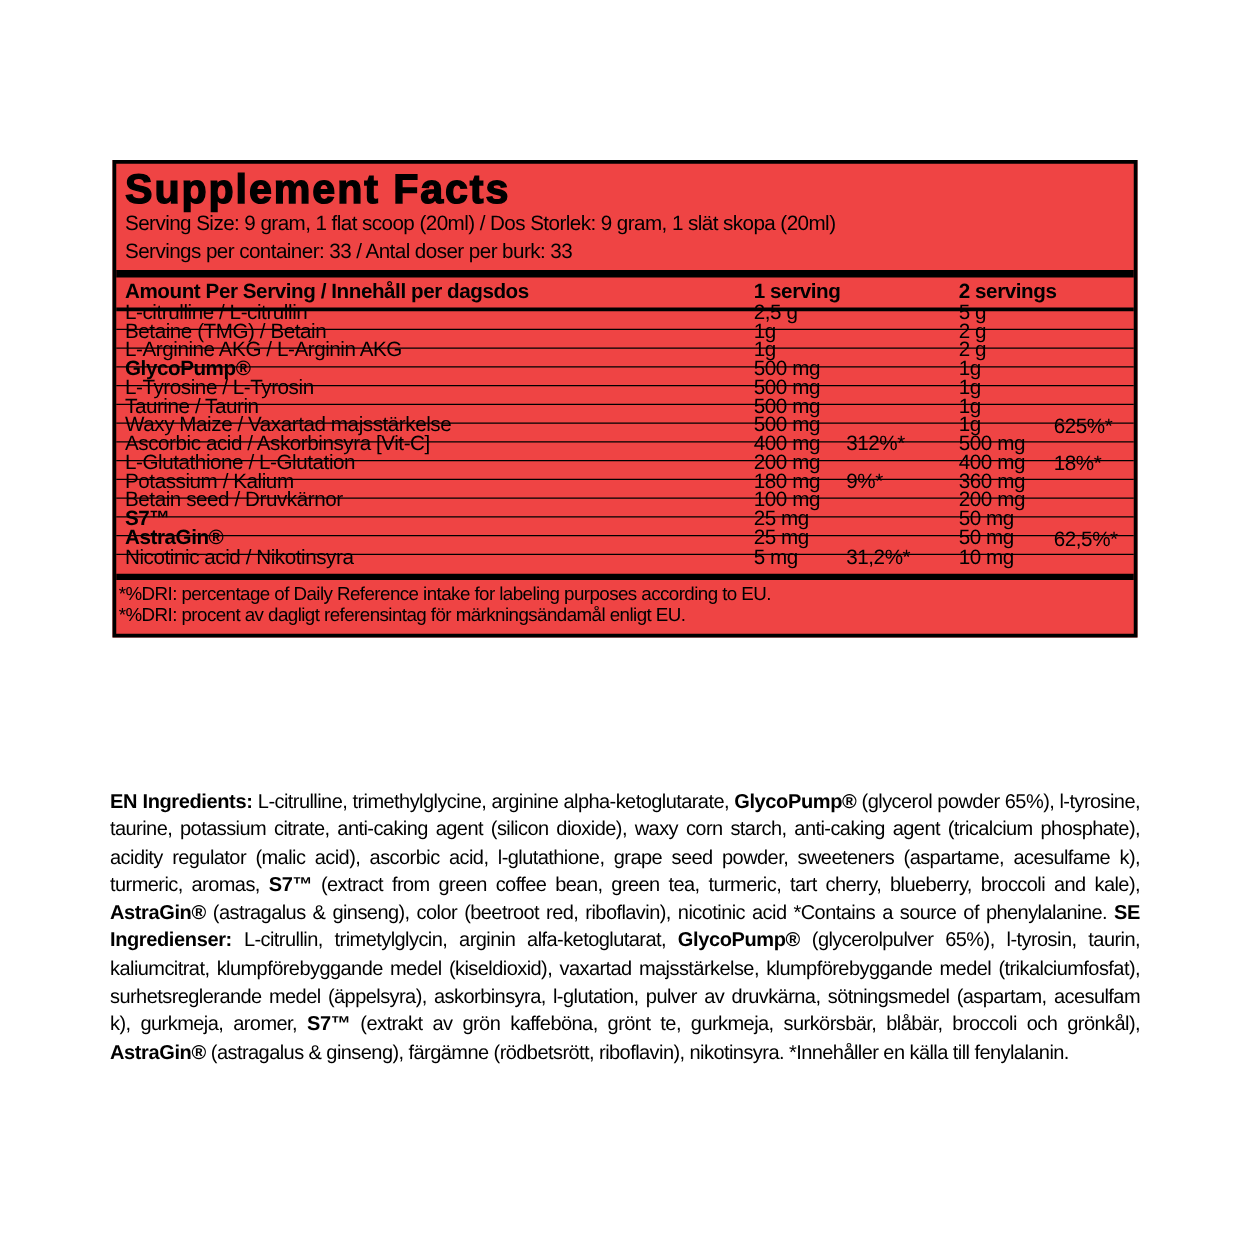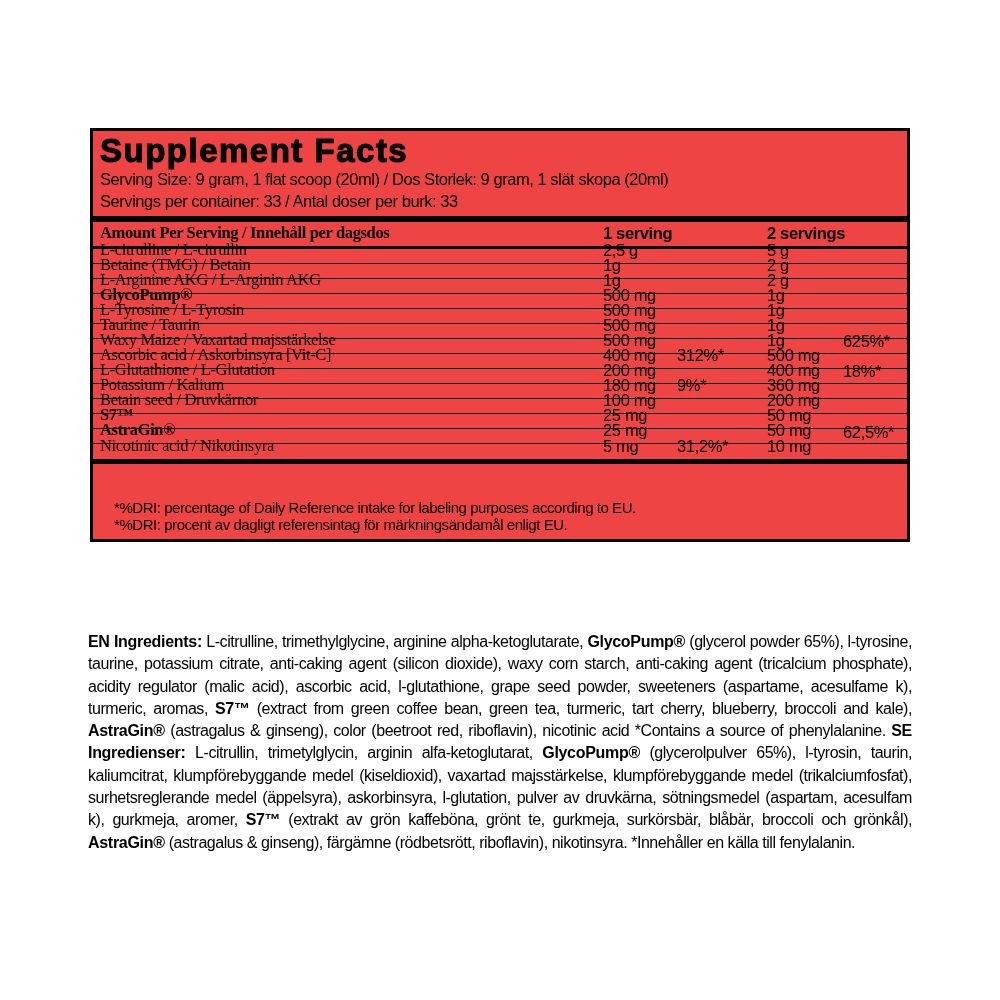--- a/index.html
+++ b/index.html
@@ -49,29 +49,29 @@
     white-space: nowrap;
   }
   .trow:last-child { border-bottom: none; }
 
   .header-row {
     height: 27px;
     border-bottom: 3px solid #000;
     font-weight: bold;
   }
   .header-row .c-name, .trow .c-name {
-    position: absolute; left: 7px; bottom: 3px; font-family: Liberation Serif, serif;
+    position: absolute; left: 7px; bottom: 3px;
   }
   .c-v1 { position: absolute; left: 510px; bottom: 3px; text-align: center; }
   .c-p1 { position: absolute; left: 584px; bottom: 3px; }
   .c-v2 { position: absolute; left: 674px; bottom: 3px; }
   .c-p2 { position: absolute; left: 750px; bottom: 17px; }
   .b { font-weight: bold; }
 
-  .footnotes { padding: 4px 7px 6px 21px; margin-top: 32px; }
+  .footnotes { padding: 4px 7px 6px 2px; }
   .footnote {
     font-size: 15px;
     letter-spacing: -0.45px;
     line-height: 16.5px;
     white-space: nowrap;
   }
 
   .ingredients {
     position: absolute;
     left: 88px;

